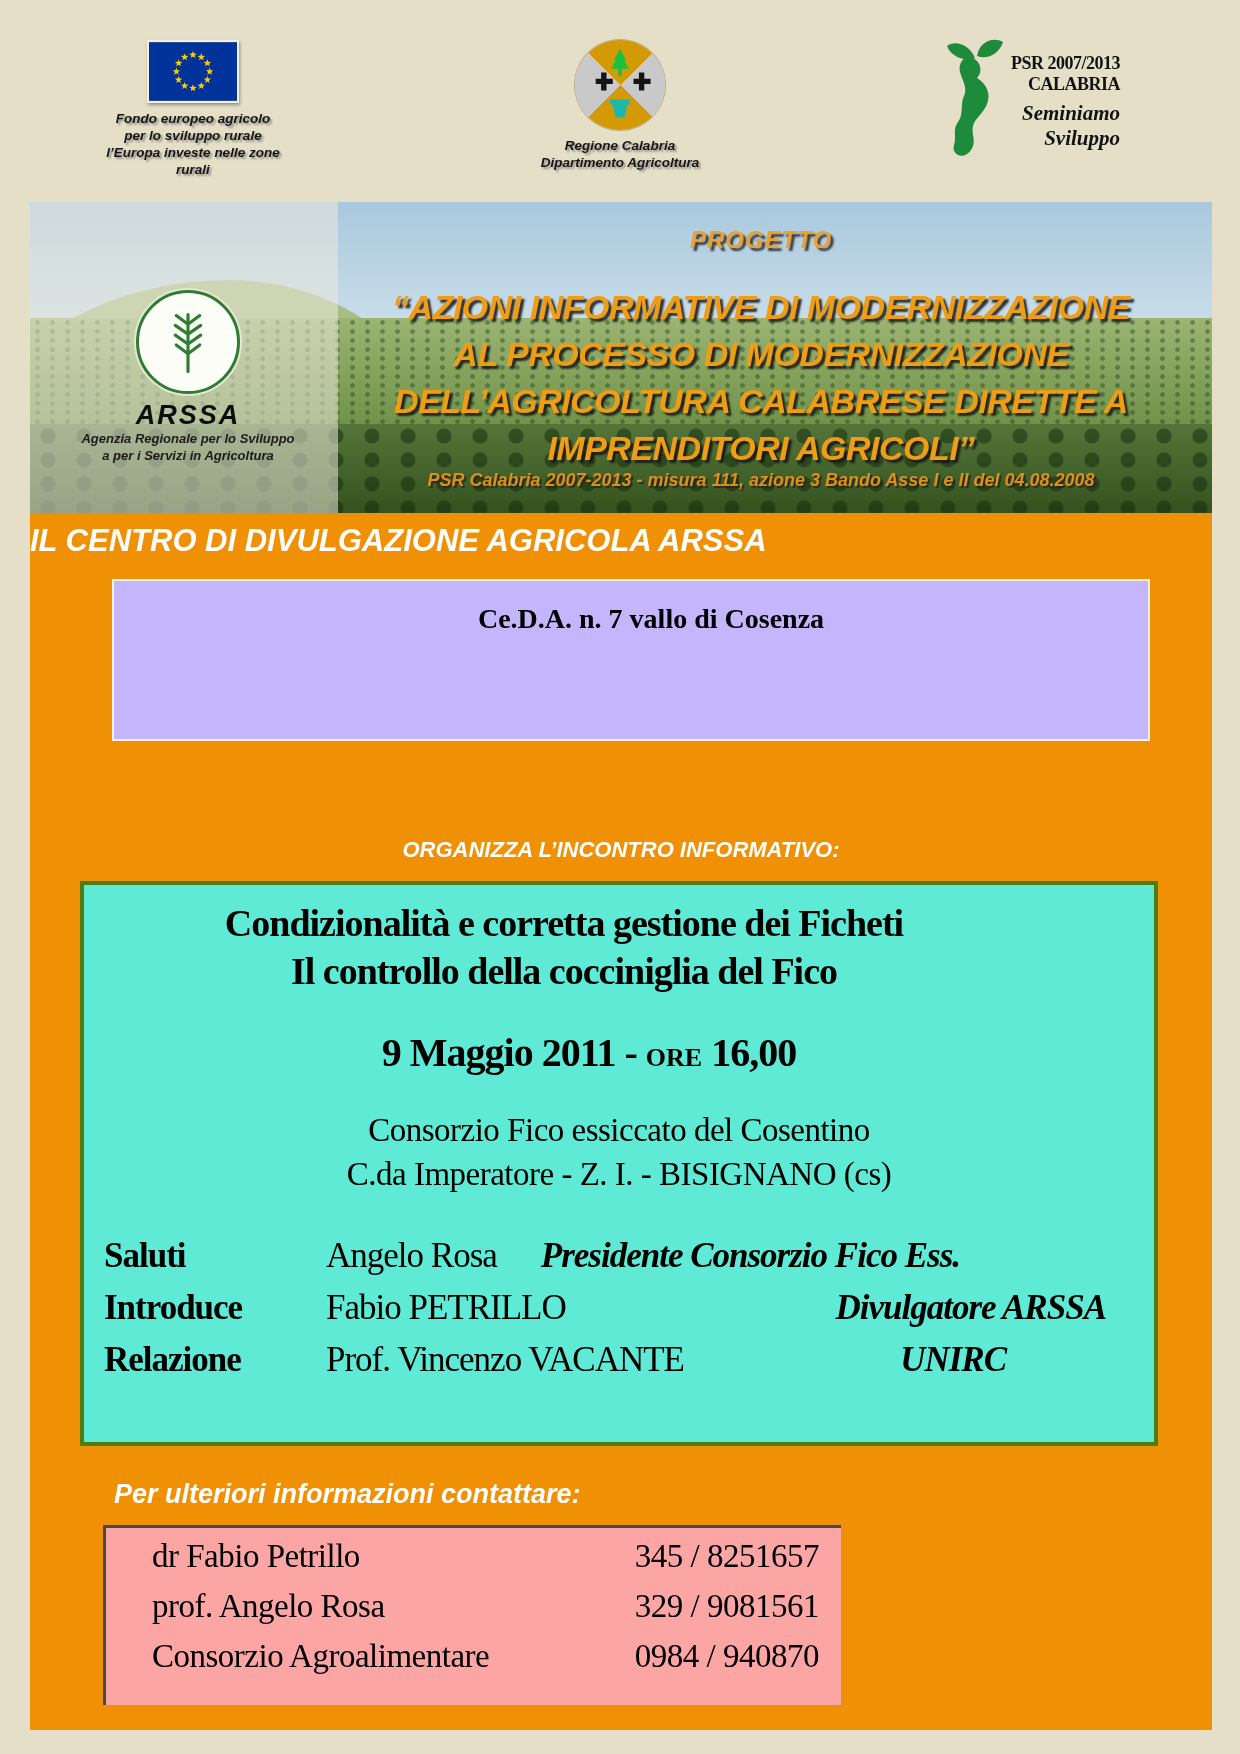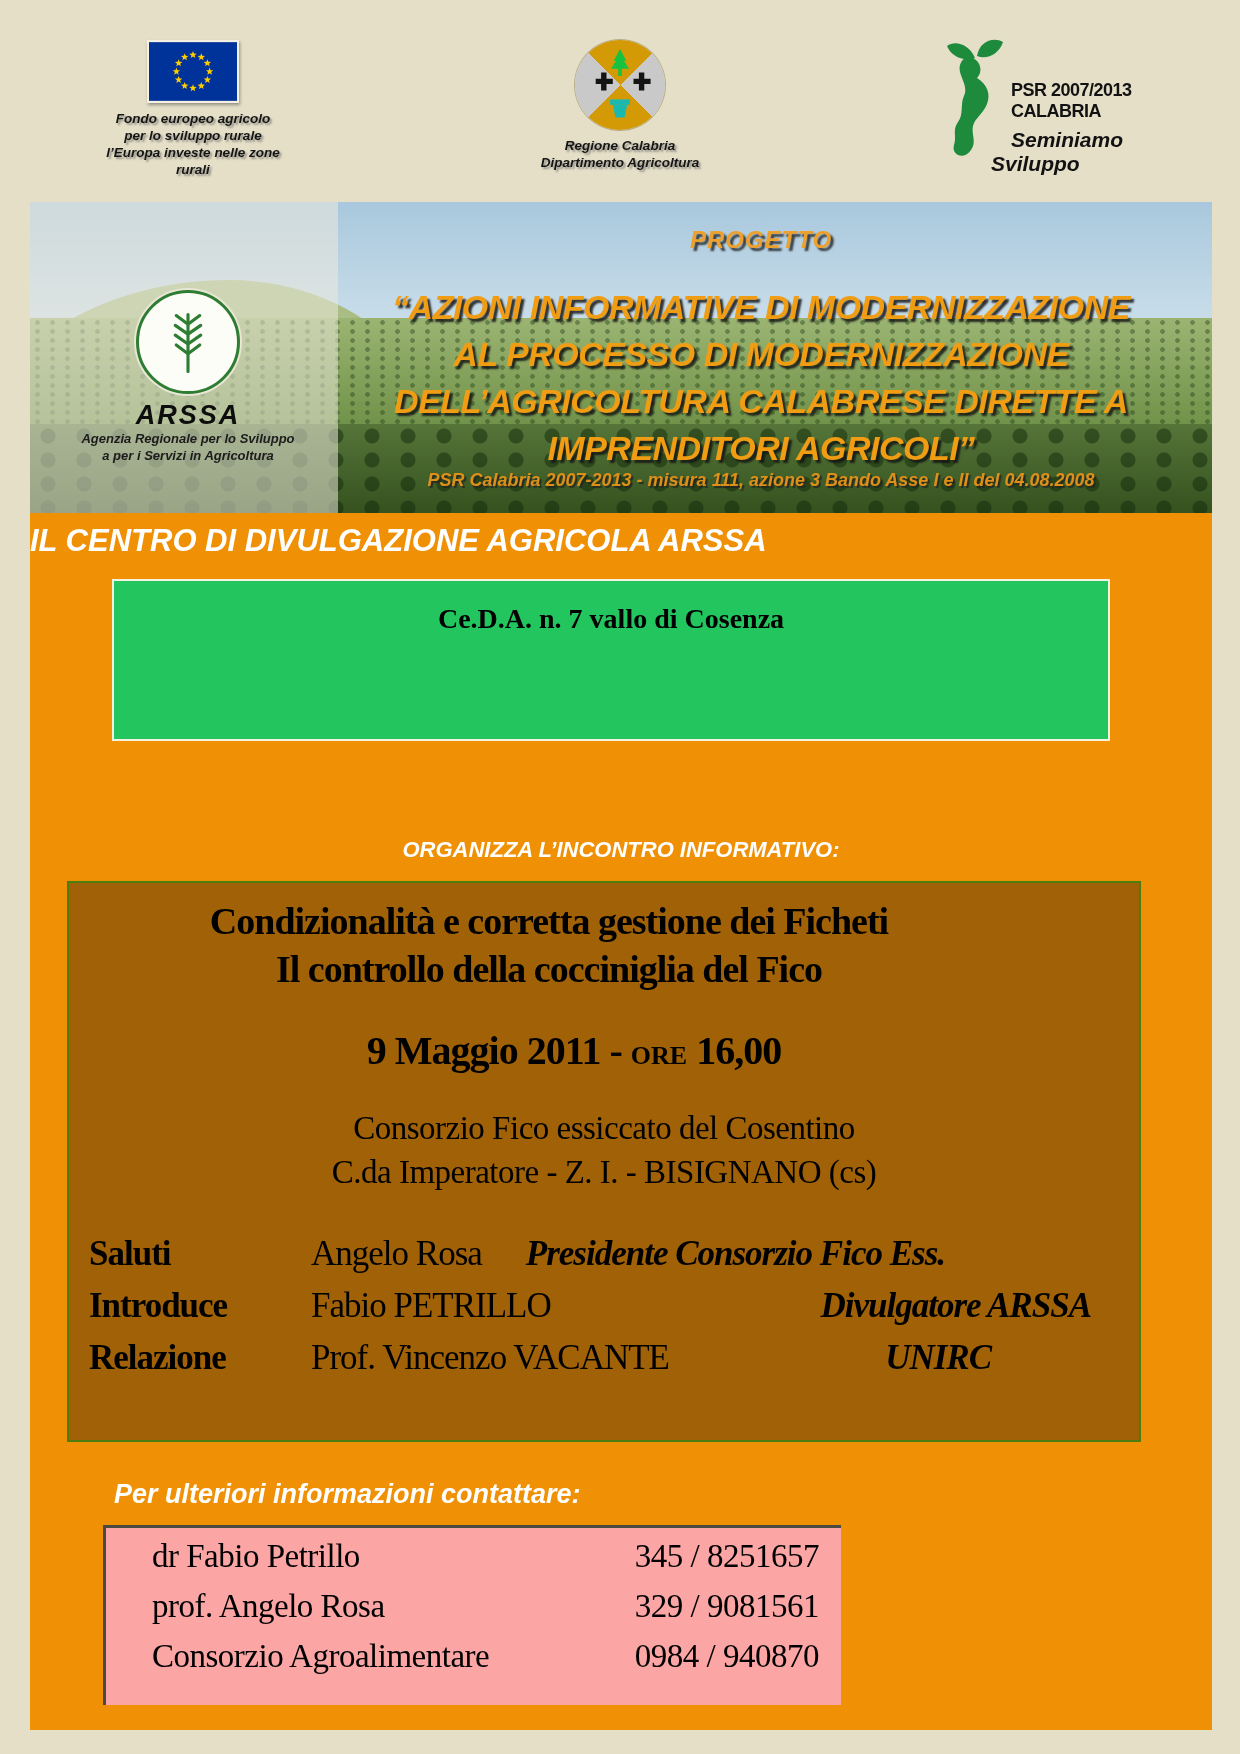--- a/index.html
+++ b/index.html
@@ -14,21 +14,21 @@
   .eu-flag{display:block;margin:0 auto;width:88px;height:59px;border:2px solid #f4f1e4;box-shadow:1px 2px 3px rgba(0,0,0,.35);}
   .logo-cap{font-family:"Liberation Sans",sans-serif;font-weight:bold;font-style:italic;
     font-size:13.5px;line-height:1.25;color:#151515;text-shadow:2px 2px 2px rgba(80,80,80,.55);margin-top:8px;}
   .reg-block{position:absolute;left:530px;top:40px;width:180px;text-align:center;}
   .reg-emblem{position:relative;width:90px;height:90px;margin:0 auto;border-radius:50%;
     background:conic-gradient(from 45deg,#c9c9c9 0 90deg,#d49a06 0 180deg,#c9c9c9 0 270deg,#d49a06 0 360deg);
     box-shadow:0 0 0 1px rgba(120,100,40,.4);}
   .reg-emblem svg{position:absolute;inset:0;}
   .psr-block{position:absolute;left:945px;top:36px;width:240px;}
   .psr-leaf{position:absolute;left:0;top:2px;}
-  .psr-text{position:absolute;left:66px;top:44px;font-family:Liberation Sans, sans-serif;color:#121212;white-space:nowrap;}
+  .psr-text{position:absolute;left:66px;top:17px;font-family:Liberation Serif, serif;color:#121212;white-space:nowrap;text-align:right;}
   .psr-l1{font-weight:bold;font-size:18px;letter-spacing:-.5px;}
   .psr-l2{font-weight:bold;font-size:18px;letter-spacing:-.5px;}
   .psr-l3{font-weight:bold;font-style:italic;font-size:21px;margin-top:6px;}
   .psr-l4{font-weight:bold;font-style:italic;font-size:21px;margin-left:-20px;}
   
   .banner{position:absolute;left:30px;top:202px;width:1182px;height:311px;overflow:hidden;background:#7f9a55;}
   .sky{position:absolute;left:0;top:0;right:0;height:122px;background:linear-gradient(180deg,#a9c8dd,#cadeea);}
   .hill-left{position:absolute;left:-60px;top:78px;width:470px;height:190px;background:#a9bd85;
     border-radius:55% 45% 0 0/100% 90% 0 0;}
   .hills{position:absolute;left:0;top:116px;right:0;height:110px;
@@ -56,27 +56,27 @@
     font-family:"Liberation Sans",sans-serif;font-weight:bold;font-style:italic;font-size:34px;
     line-height:47px;color:#f09d14;text-shadow:3px 3px 2px rgba(20,20,20,.85);letter-spacing:-.5px;white-space:nowrap;}
   .banner-foot{position:absolute;left:288px;right:8px;top:268px;text-align:center;
     font-family:"Liberation Sans",sans-serif;font-weight:bold;font-style:italic;font-size:18px;
     color:#de8f18;text-shadow:2px 2px 1px rgba(35,35,35,.8);}
   
   .orange{position:absolute;left:30px;top:513px;width:1182px;height:1217px;background:#f09005;}
   .white-head{font-family:"Liberation Sans",sans-serif;font-weight:bold;font-style:italic;
     color:#fff;letter-spacing:0;}
   .center-head{position:absolute;left:0;right:70px;top:10px;text-align:left;font-size:31px;}
-  .ceda-box{position:absolute;left:82px;top:66px;width:994px;height:158px;background:#22c55e;
-    border:2px solid #f6f2e1;text-align:center;color:#000;}
+  .ceda-box{position:absolute;left:82px;top:66px;width:994px;height:158px;background:#c4b5fd;
+    border:2px solid #f6f2e1;text-align:center;color:#000;padding-left:40px;}
   .ceda-l1{margin-top:22px;font-size:28px;font-weight:bold;}
   .ceda-l2{margin-top:14px;font-size:37px;font-weight:bold;font-style:italic;letter-spacing:-1px;}
   .organizza{position:absolute;left:0;right:0;top:324px;text-align:center;font-size:22px;}
-  .event-box{position:absolute;left:37px;top:368px;width:1070px;height:557px;background:#a16207;
-    border:2px solid #4d7c0f;color:#000;}
+  .event-box{position:absolute;left:50px;top:368px;width:1070px;height:557px;background:#5eead4;
+    border:4px solid #4d7c0f;color:#000;}
   .ev-titles{padding-top:14px;text-align:center;padding-right:110px;}
   .ev-title{font-size:38px;font-weight:bold;line-height:48px;letter-spacing:-1px;}
   .ev-date{margin-top:34px;text-align:center;padding-right:60px;font-weight:bold;font-size:40px;letter-spacing:-1px;}
   .ev-date .ore{font-size:26px;letter-spacing:0;}
   .ev-venue{margin-top:32px;text-align:center;font-size:33px;line-height:44px;letter-spacing:-.5px;}
   .ev-people{margin-top:40px;}
   .ev-row{display:flex;align-items:baseline;padding-left:20px;height:52px;font-size:35px;letter-spacing:-1px;}
   .ev-role{font-weight:bold;width:222px;flex:none;}
   .ev-nm{flex:none;}
   .ev-tt{font-weight:bold;font-style:italic;margin-left:auto;}

